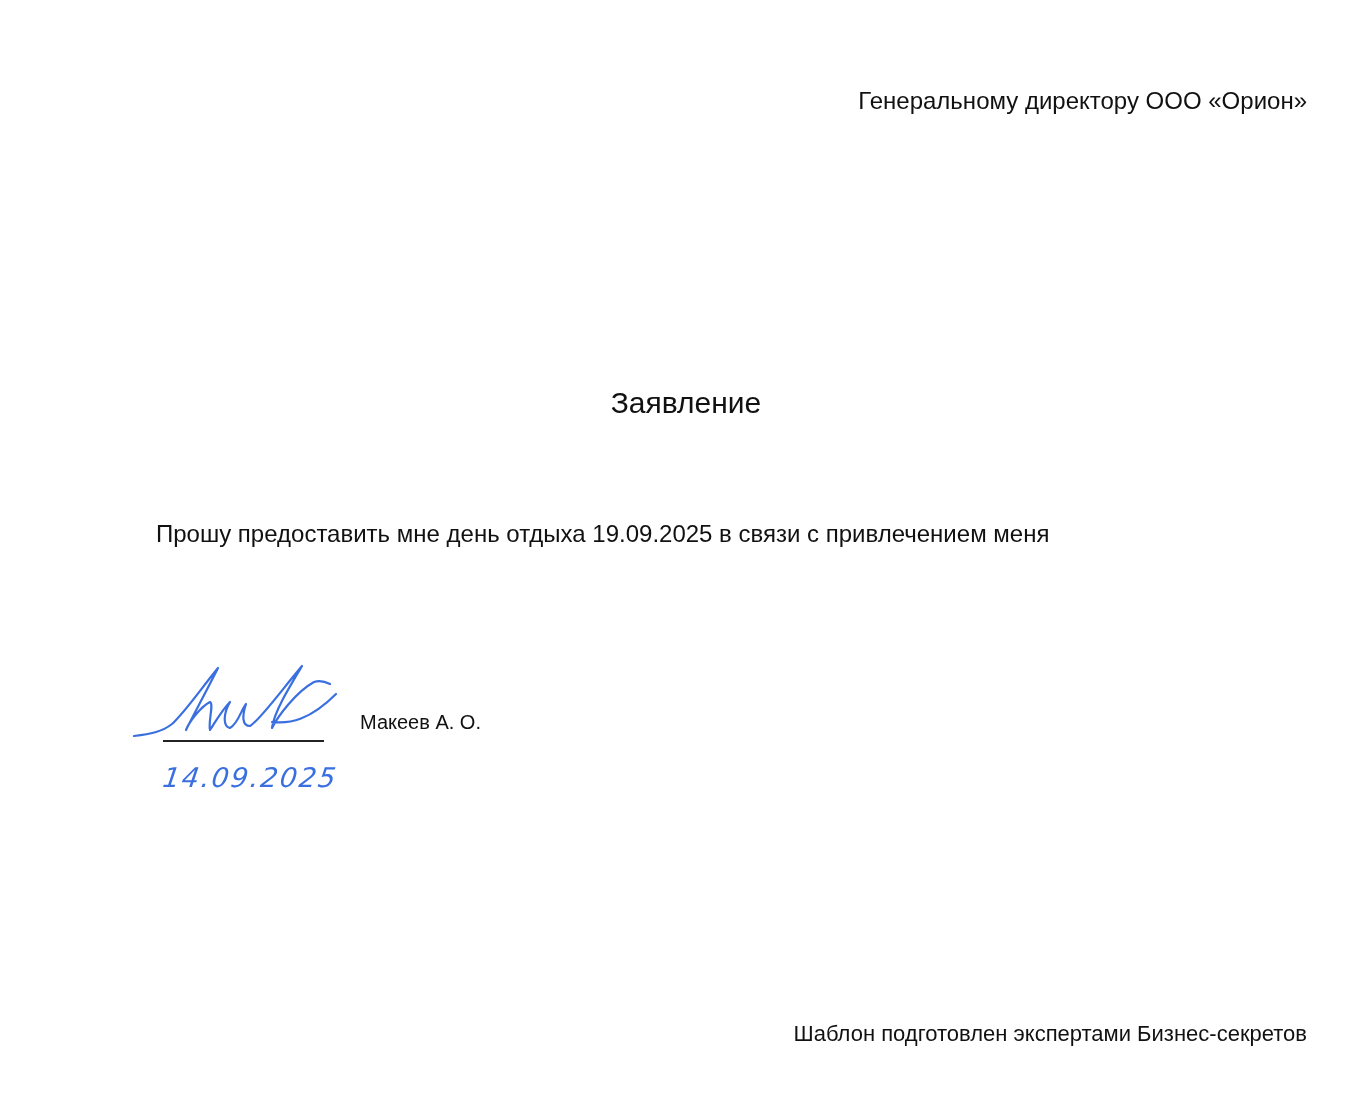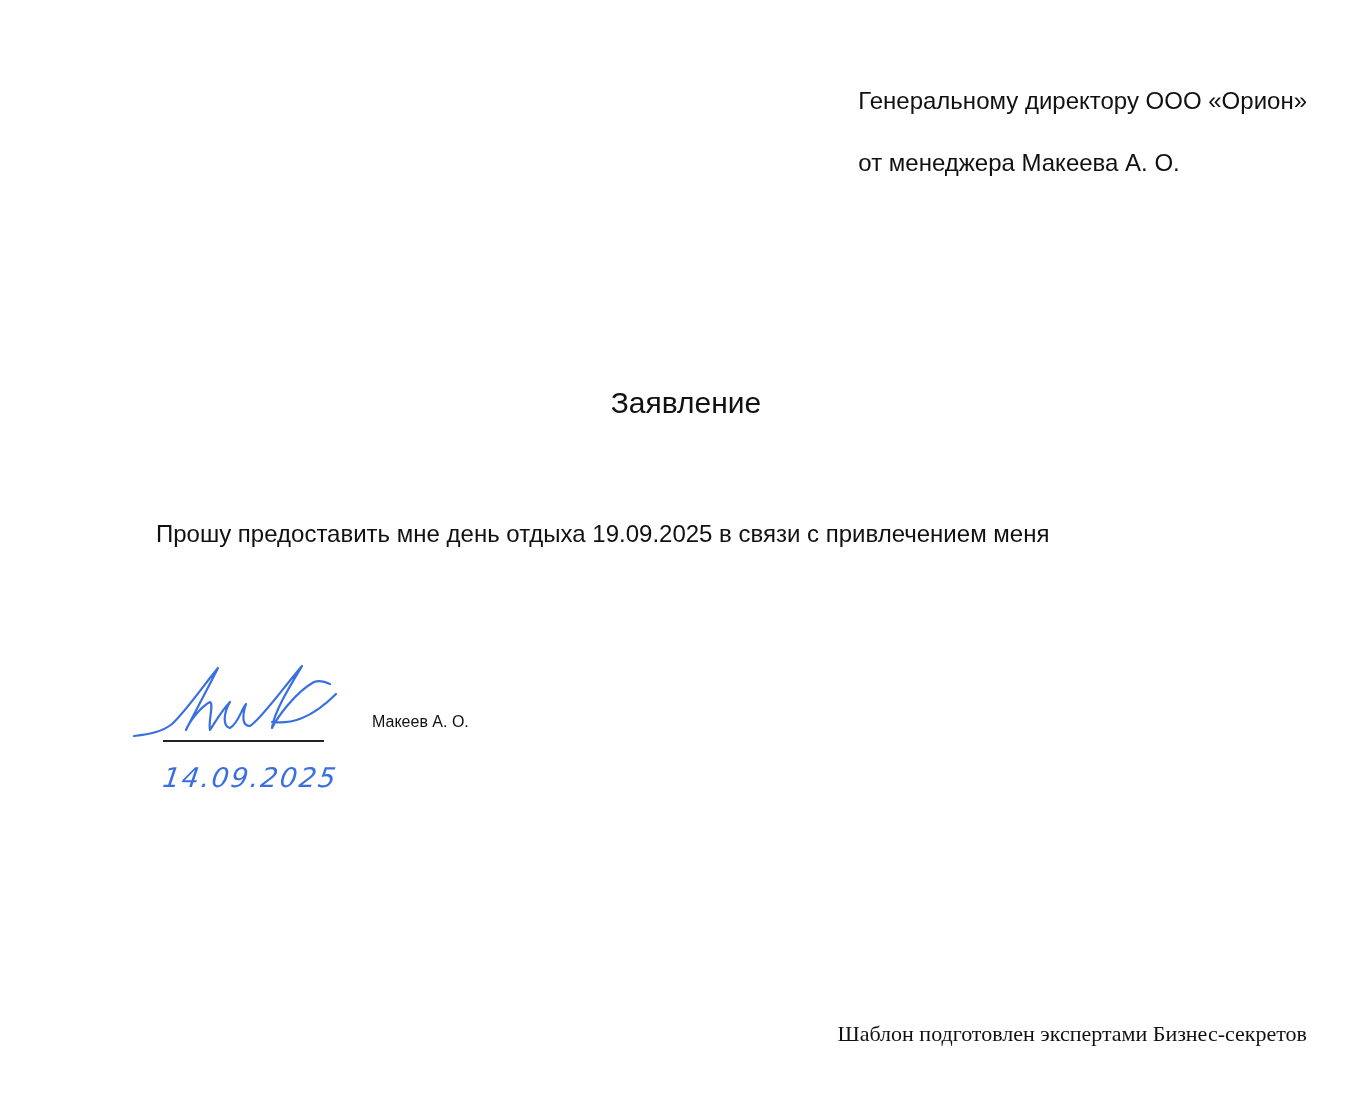--- a/index.html
+++ b/index.html
@@ -54,53 +54,50 @@
       left: 163px;
       top: 740px;
       width: 161px;
       height: 2px;
       background: #222222;
     }
     .signer-name {
       position: absolute;
       left: 360px;
       top: 705px;
-      font-size: 16px;
+      font-size: 20px;
       line-height: 34px;
       white-space: nowrap;
-      margin-left: 12px;
     }
     .sig-date {
       position: absolute;
       left: 163px;
       top: 762px;
       font-family: "DejaVu Sans", sans-serif;
       font-style: italic;
       font-size: 27px;
       letter-spacing: 2px;
       color: #3a6fe0;
       transform: skewX(-8deg);
       font-weight: 300;
     }
     .footer-note {
       position: absolute;
       right: 53px;
       top: 1019px;
       font-size: 22px;
       line-height: 30px;
       white-space: nowrap;
-      font-family: Liberation Serif, serif;
     }
   </style>
 </head>
 <body>
 
 <div class="addressee">
   <div>Генеральному директору ООО «Орион»</div>
-  <div>от менеджера Макеева А. О.</div>
 </div>
 
 <div class="title">Заявление</div>
 
 <div class="body-text">
   <div class="indent">Прошу предоставить мне день отдыха 19.09.2025 в связи с привлечением меня</div>
 </div>
 
 <svg class="signature" viewBox="0 0 210 84" xmlns="http://www.w3.org/2000/svg">
   <path d="M4 74 C 20 72, 32 70, 42 62 C 55 50, 70 28, 88 6 C 80 22, 62 56, 56 68 C 60 58, 72 44, 80 40 C 84 42, 78 60, 80 68 C 84 62, 92 48, 100 40 C 94 50, 92 64, 100 66 C 108 62, 112 46, 116 42 C 112 54, 112 64, 120 64 C 130 58, 150 30, 172 4 C 160 24, 144 50, 142 66 C 148 54, 166 30, 184 20 C 190 18, 196 20, 200 22 M 142 60 C 160 62, 180 58, 206 32" fill="none" stroke="#3a6fe0" stroke-width="2.2" stroke-linecap="round" stroke-linejoin="round"></path>

